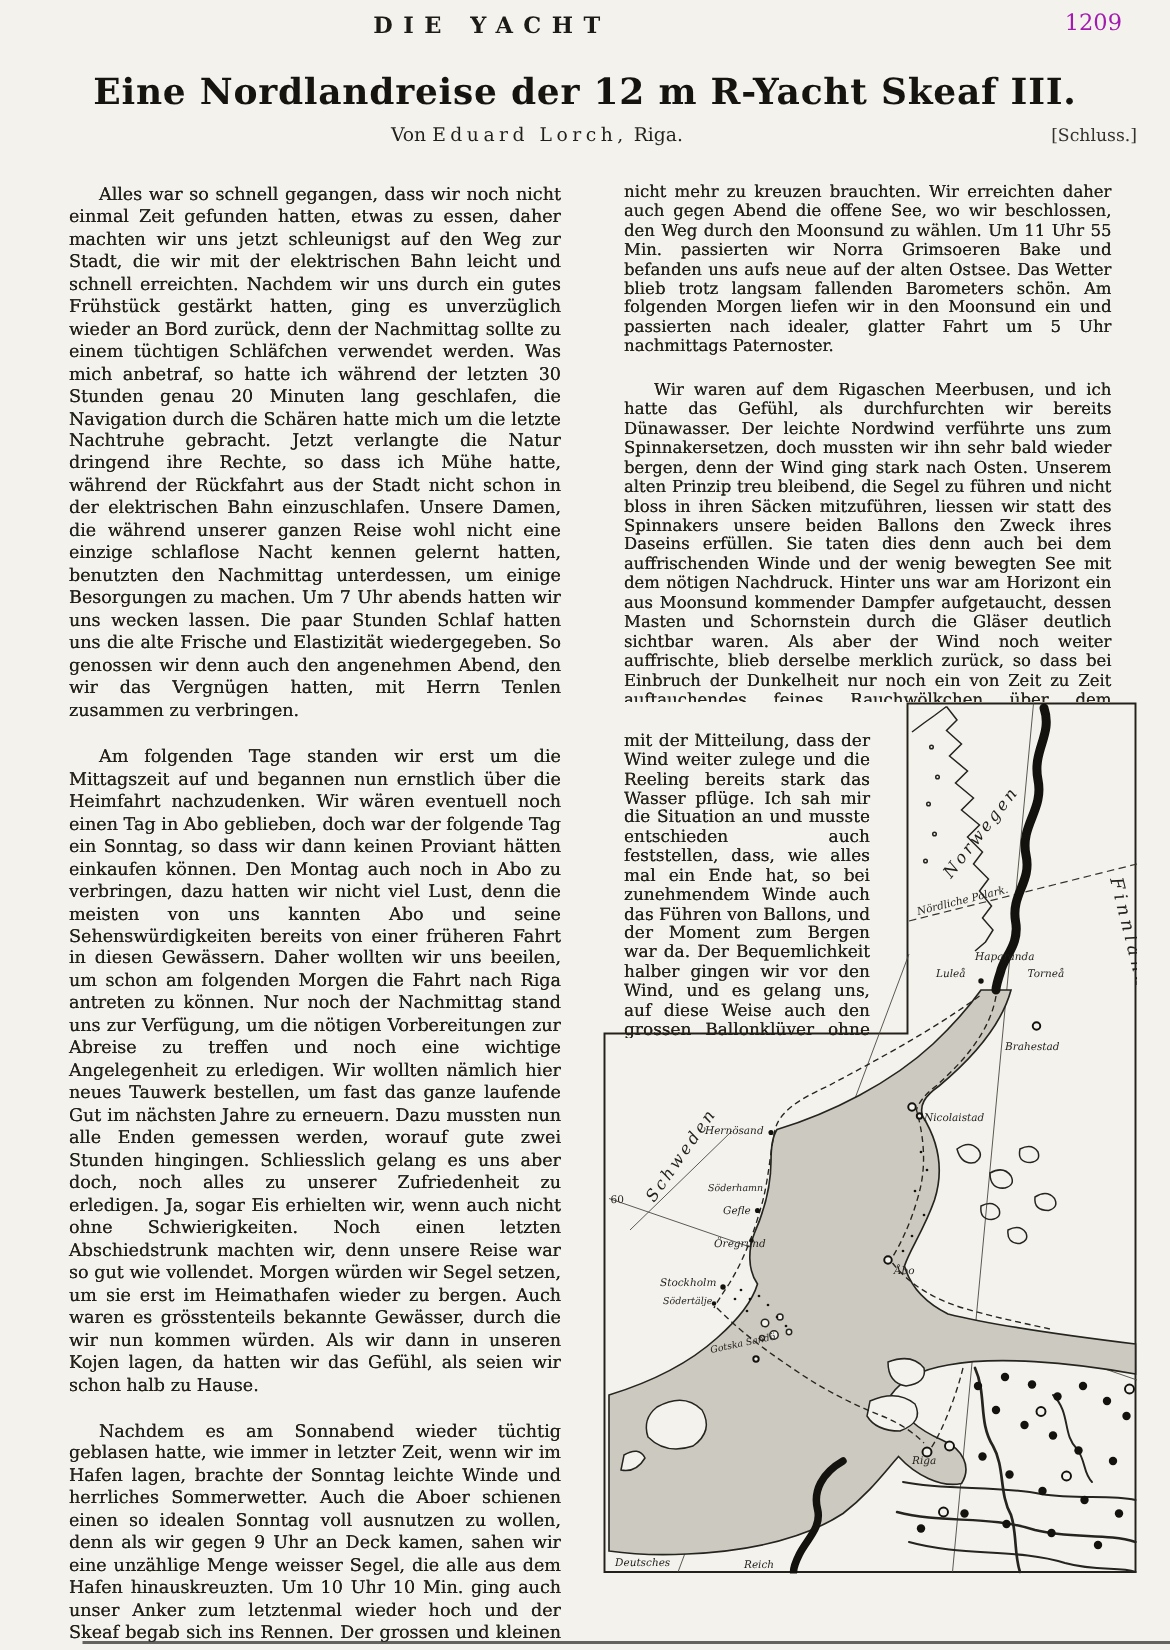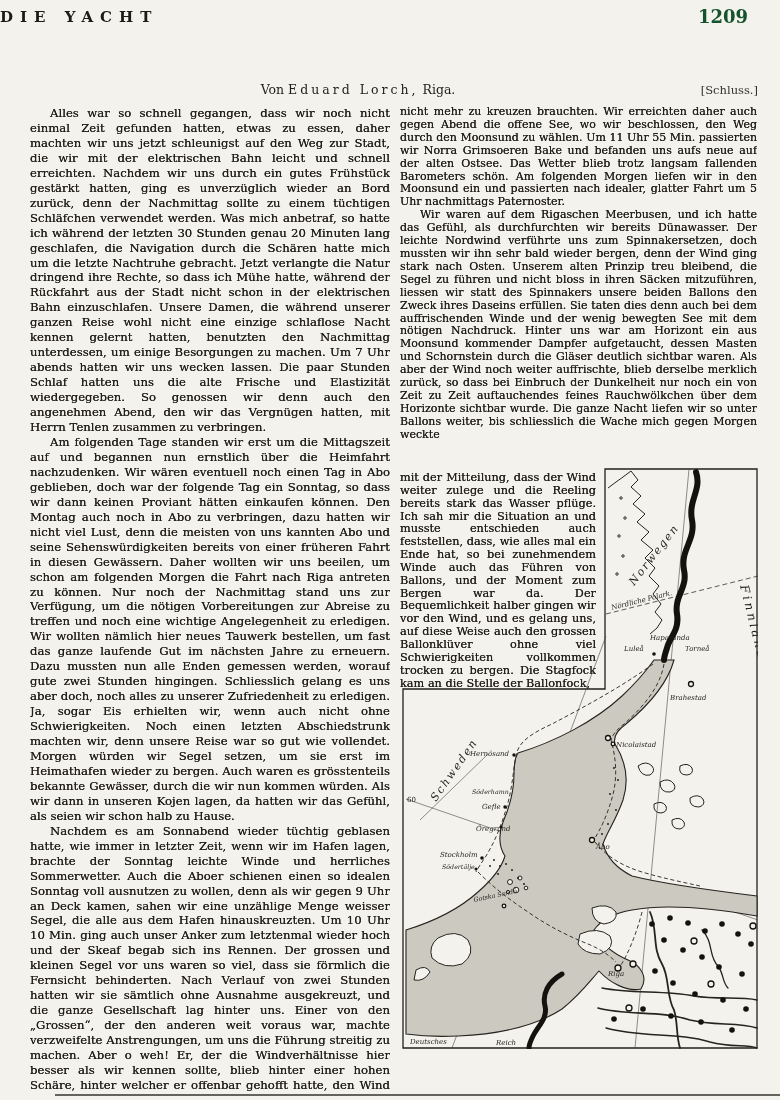--- a/index.html
+++ b/index.html
@@ -2,41 +2,41 @@
 <html lang="de"><head>
 <meta charset="utf-8">
 <style>
   html,body{margin:0;padding:0;background:#8b8b88;}
   .page{
     position:relative;width:780px;height:1100px;margin:0 auto;
     background:#f4f2ec;overflow:hidden;color:#211f1a;
     font-family:"DejaVu Serif",serif;
   }
   .journal{
-    position:absolute;top:8px;left:0;width:656px;
+    position:absolute;top:8px;left:0;width:656px;text-align:center;
     font-size:15px;letter-spacing:7px;font-weight:600;color:#1d1b17;
   }
   .pageno{
-    position:absolute;top:6px;right:32px;font-size:18px;color:#14532d;font-weight:bold;
+    position:absolute;top:6px;right:32px;font-size:15px;color:#a21caf;
   }
   .title{
     position:absolute;top:46px;left:0;width:780px;text-align:center;
     font-size:24px;font-weight:700;letter-spacing:.5px;color:#16140f;margin:0;
   }
   .byline{
     position:absolute;top:82px;left:0;width:716px;text-align:center;
     font-size:12.5px;color:#211f1a;
   }
   .byline .bname{letter-spacing:3px;}
   .schluss{
     position:absolute;top:83px;right:22px;font-size:11.5px;color:#34322c;
   }
   .col{position:absolute;overflow:hidden;}
   .col p{
-    margin:0;text-align:justify;text-indent:20px;
+    margin:16px;text-align:justify;text-indent:20px;
     color:#232119;text-shadow:0 0 .3px #232119;
     hyphens:auto;-webkit-hyphens:auto;
   }
   .col p.noind{text-indent:0;}
   .leftcol{left:30px;top:106px;width:360px;height:990px;
     font-size:11.7px;line-height:14.95px;}
   .rightfull{left:400px;top:106px;width:357px;height:362px;
     font-size:11px;line-height:12.9px;}
   .narrowcol{left:400px;top:472px;width:196px;height:220px;
     font-size:11.3px;line-height:12.85px;}
@@ -70,20 +70,21 @@
   .num{font-family:"DejaVu Serif",serif;font-style:normal;font-size:7px;fill:#211f1a;}
 </style>
 </head>
 <body>
 
 <div class="page">
 
   <div class="journal">DIE YACHT</div>
   <div class="pageno">1209</div>
 
+  <h1 class="title">Eine Nordlandreise der 12 m R-Yacht Skeaf III.</h1>
 
   <div class="byline"><span>Von </span><span class="bname">Eduard Lorch,</span><span> Riga.</span></div>
   <div class="schluss">[Schluss.]</div>
 
   <div class="col leftcol">
     <p>Alles war so schnell gegangen, dass wir noch nicht einmal Zeit gefunden hatten, etwas zu essen, daher machten wir uns jetzt schleunigst auf den Weg zur Stadt, die wir mit der elektrischen Bahn leicht und schnell erreichten. Nachdem wir uns durch ein gutes Frühstück gestärkt hatten, ging es unverzüglich wieder an Bord zurück, denn der Nachmittag sollte zu einem tüchtigen Schläfchen verwendet werden. Was mich anbetraf, so hatte ich während der letzten 30 Stunden genau 20 Minuten lang geschlafen, die Navigation durch die Schären hatte mich um die letzte Nachtruhe gebracht. Jetzt verlangte die Natur dringend ihre Rechte, so dass ich Mühe hatte, während der Rückfahrt aus der Stadt nicht schon in der elektrischen Bahn einzuschlafen. Unsere Damen, die während unserer ganzen Reise wohl nicht eine einzige schlaflose Nacht kennen gelernt hatten, benutzten den Nachmittag unterdessen, um einige Besorgungen zu machen. Um 7 Uhr abends hatten wir uns wecken lassen. Die paar Stunden Schlaf hatten uns die alte Frische und Elastizität wiedergegeben. So genossen wir denn auch den angenehmen Abend, den wir das Vergnügen hatten, mit Herrn Tenlen zusammen zu verbringen.</p>
     <p>Am folgenden Tage standen wir erst um die Mittagszeit auf und begannen nun ernstlich über die Heimfahrt nachzudenken. Wir wären eventuell noch einen Tag in Abo geblieben, doch war der folgende Tag ein Sonntag, so dass wir dann keinen Proviant hätten einkaufen können. Den Montag auch noch in Abo zu verbringen, dazu hatten wir nicht viel Lust, denn die meisten von uns kannten Abo und seine Sehenswürdigkeiten bereits von einer früheren Fahrt in diesen Gewässern. Daher wollten wir uns beeilen, um schon am folgenden Morgen die Fahrt nach Riga antreten zu können. Nur noch der Nachmittag stand uns zur Verfügung, um die nötigen Vorbereitungen zur Abreise zu treffen und noch eine wichtige Angelegenheit zu erledigen. Wir wollten nämlich hier neues Tauwerk bestellen, um fast das ganze laufende Gut im nächsten Jahre zu erneuern. Dazu mussten nun alle Enden gemessen werden, worauf gute zwei Stunden hingingen. Schliesslich gelang es uns aber doch, noch alles zu unserer Zufriedenheit zu erledigen. Ja, sogar Eis erhielten wir, wenn auch nicht ohne Schwierigkeiten. Noch einen letzten Abschiedstrunk machten wir, denn unsere Reise war so gut wie vollendet. Morgen würden wir Segel setzen, um sie erst im Heimathafen wieder zu bergen. Auch waren es grösstenteils bekannte Gewässer, durch die wir nun kommen würden. Als wir dann in unseren Kojen lagen, da hatten wir das Gefühl, als seien wir schon halb zu Hause.</p>
     <p>Nachdem es am Sonnabend wieder tüchtig geblasen hatte, wie immer in letzter Zeit, wenn wir im Hafen lagen, brachte der Sonntag leichte Winde und herrliches Sommerwetter. Auch die Aboer schienen einen so idealen Sonntag voll ausnutzen zu wollen, denn als wir gegen 9 Uhr an Deck kamen, sahen wir eine unzählige Menge weisser Segel, die alle aus dem Hafen hinauskreuzten. Um 10 Uhr 10 Min. ging auch unser Anker zum letztenmal wieder hoch und der Skeaf begab sich ins Rennen. Der grossen und kleinen Segel vor uns waren so viel, dass sie förmlich die Fernsicht behinderten. Nach Verlauf von zwei Stunden hatten wir sie sämtlich ohne Ausnahme ausgekreuzt, und die ganze Gesellschaft lag hinter uns. Einer von den „Grossen“, der den anderen weit voraus war, machte verzweifelte Anstrengungen, um uns die Führung streitig zu machen. Aber o weh! Er, der die Windverhältnisse hier besser als wir kennen sollte, blieb hinter einer hohen Schäre, hinter welcher er offenbar gehofft hatte, den Wind etwas raumer in seine Segel zu kriegen, jämmerlich ohne Wind liegen. Wir aber eilten siegreich von dannen. Der Wind frischte im Laufe des Tages etwas auf und raumte so stark, dass wir bald</p>
   </div>
 

